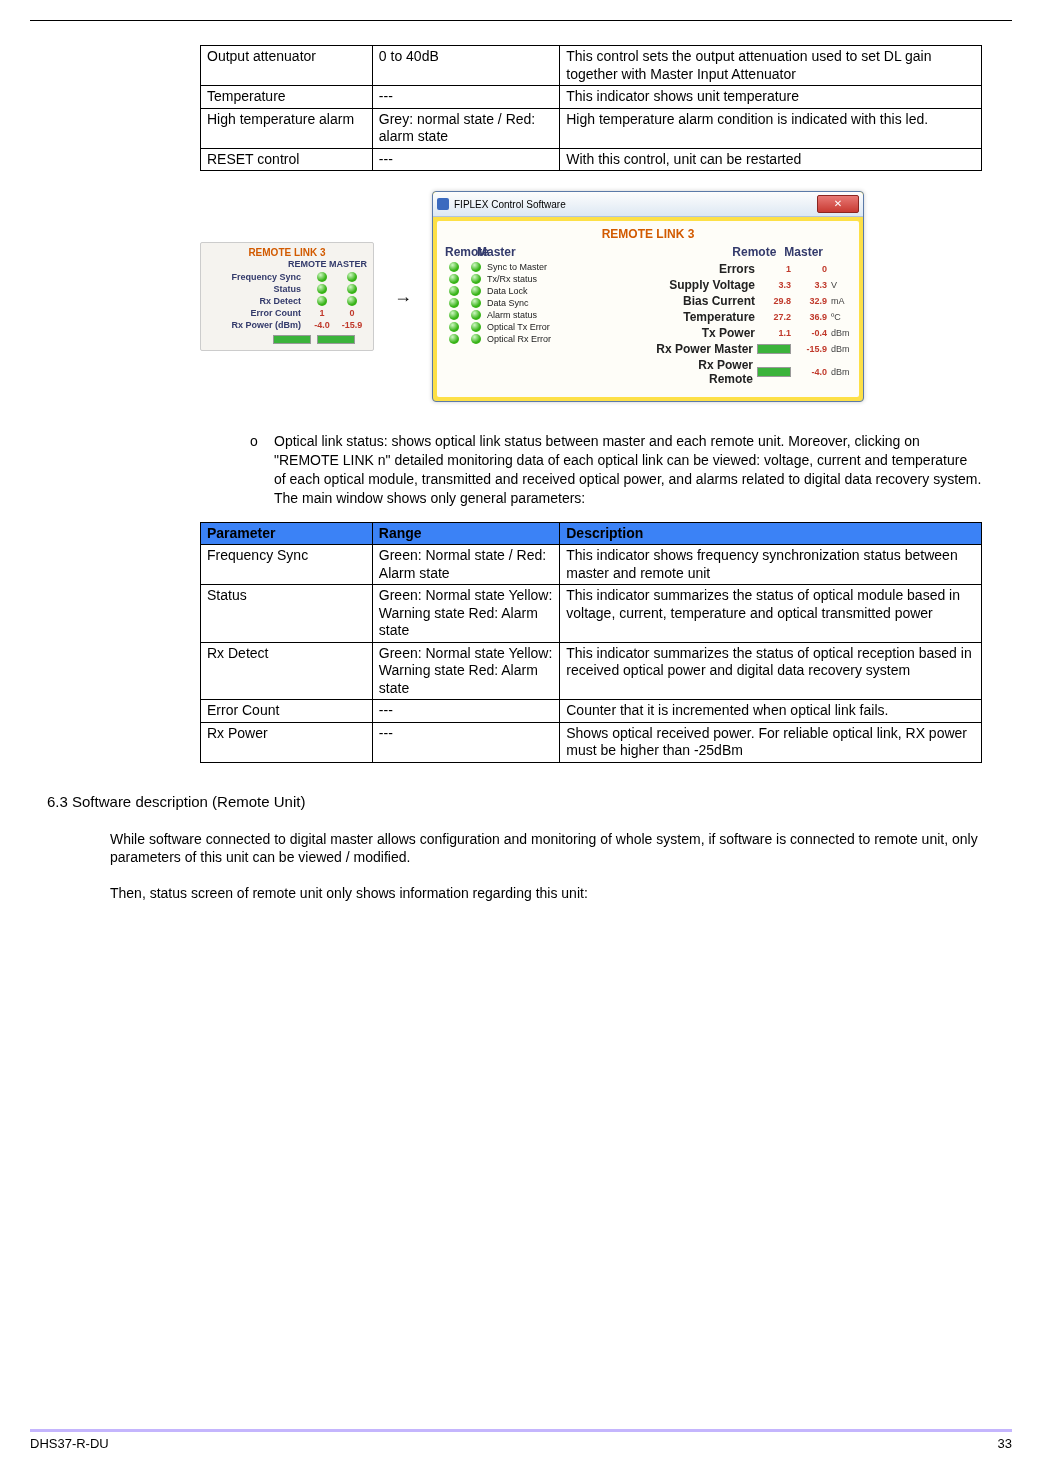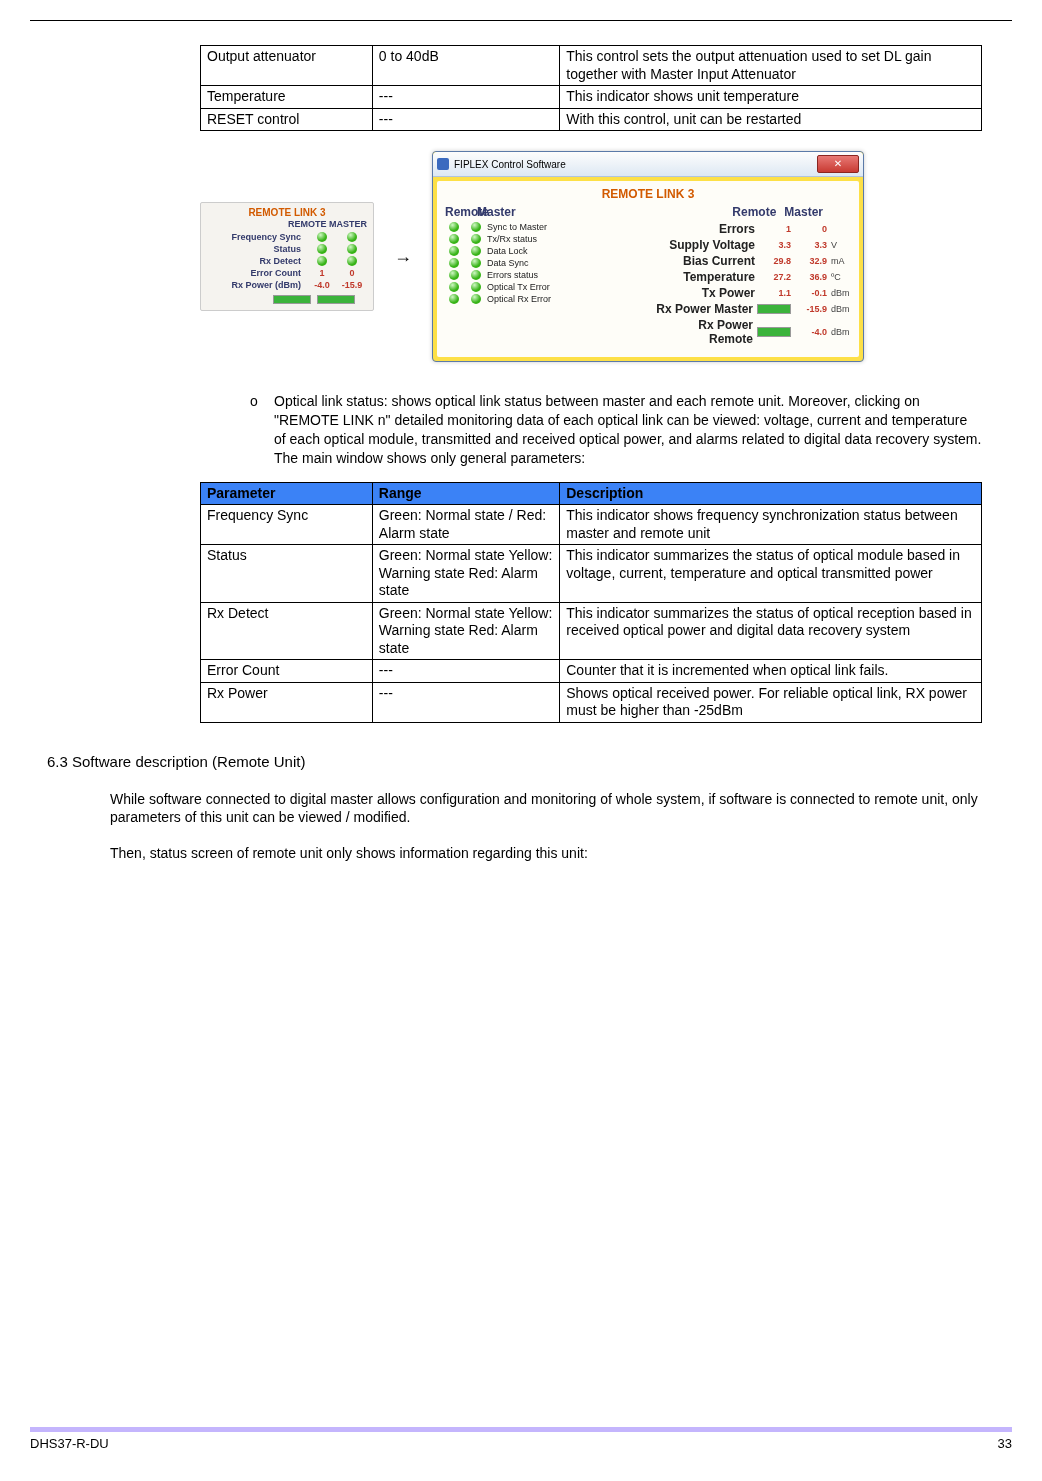--- a/index.html
+++ b/index.html
@@ -231,21 +231,21 @@
     line-height: 1.3;
   }
   .footer {
     position: absolute;
     bottom: 30px;
     left: 30px;
     right: 30px;
     display: flex;
     justify-content: space-between;
     font-size: 13px;
-    border-top: 5px solid #c4b5fd;
+    border-top: 3px solid #c4b5fd;
     padding-top: 4px;
   }
 </style>
 </head>
 <body>
 
 <div class="top-rule"></div>
 
 <div class="indent">
 
@@ -253,20 +253,25 @@
     <tbody id="t1body">
         <tr>
           <td>Output attenuator</td>
           <td>0 to 40dB</td>
           <td>This control sets the output attenuation used to set DL gain together with Master Input Attenuator</td>
         </tr>
         <tr>
           <td>Temperature</td>
           <td>---</td>
           <td>This indicator shows unit temperature</td>
+        </tr>
+        <tr>
+          <td>High temperature alarm</td>
+          <td>Grey: normal state / Red: alarm state</td>
+          <td>High temperature alarm condition is indicated with this led.</td>
         </tr>
         <tr>
           <td>RESET control</td>
           <td>---</td>
           <td>With this control, unit can be restarted</td>
         </tr>
       </tbody>
   </table>
 
   <div class="img-row">
@@ -338,21 +343,21 @@
                   <span class="txt">Data Lock</span>
                 </div>
                 <div class="lrow">
                   <span class="led"></span>
                   <span class="led"></span>
                   <span class="txt">Data Sync</span>
                 </div>
                 <div class="lrow">
                   <span class="led"></span>
                   <span class="led"></span>
-                  <span class="txt">Errors status</span>
+                  <span class="txt">Alarm status</span>
                 </div>
                 <div class="lrow">
                   <span class="led"></span>
                   <span class="led"></span>
                   <span class="txt">Optical Tx Error</span>
                 </div>
                 <div class="lrow">
                   <span class="led"></span>
                   <span class="led"></span>
                   <span class="txt">Optical Rx Error</span>
@@ -386,21 +391,21 @@
                 </div>
                 <div class="rrow">
                   <span class="rlbl">Temperature</span>
                   <span class="rv">27.2</span>
                   <span class="rv">36.9</span>
                   <span class="ru">ºC</span>
                 </div>
                 <div class="rrow">
                   <span class="rlbl">Tx Power</span>
                   <span class="rv">1.1</span>
-                  <span class="rv">-0.1</span>
+                  <span class="rv">-0.4</span>
                   <span class="ru">dBm</span>
                 </div>
               </div>
             <div id="winBars">
                 <div class="rrow">
                   <span class="rlbl">Rx Power Master</span>
                   <span class="rbar"></span>
                   <span class="rv">-15.9</span>
                   <span class="ru">dBm</span>
                 </div>

